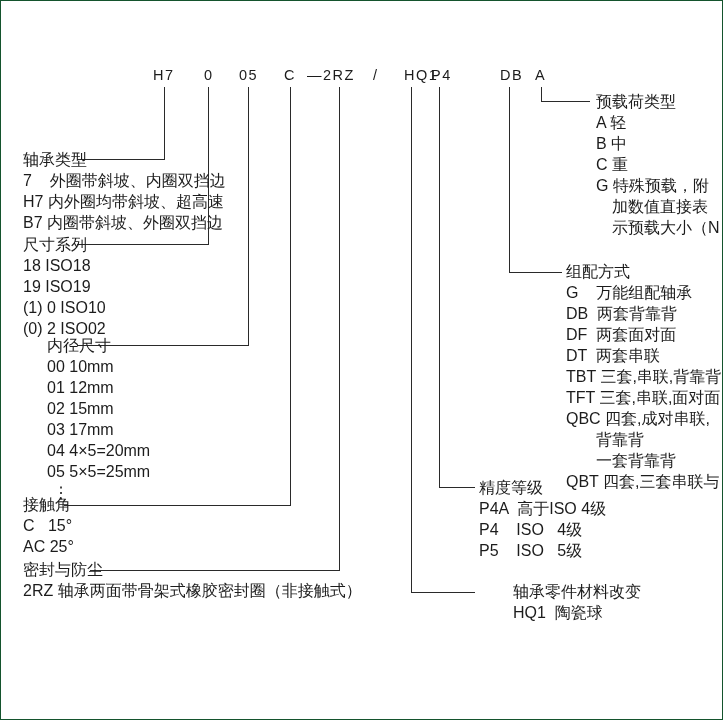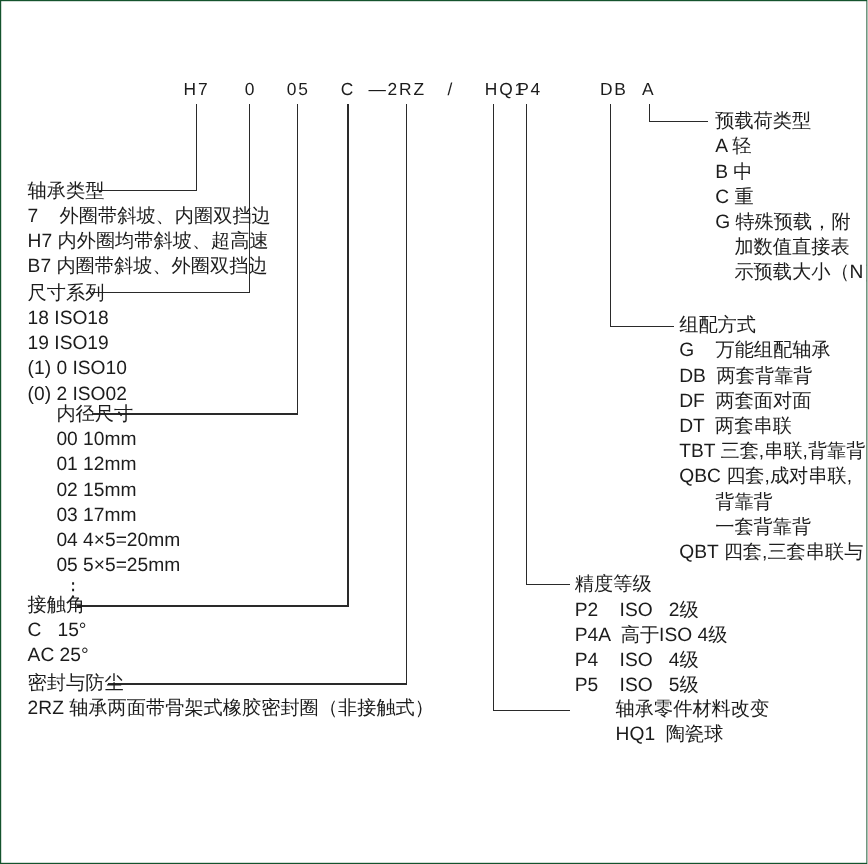--- a/index.html
+++ b/index.html
@@ -98,29 +98,29 @@
     <div class="sec-line cont-sm">示预载大小（N）</div>
   </div>
 
   <div class="section" style="left:565px; top:260px;">
     <div class="sec-line">组配方式</div>
     <div class="sec-line">G    万能组配轴承</div>
     <div class="sec-line">DB  两套背靠背</div>
     <div class="sec-line">DF  两套面对面</div>
     <div class="sec-line">DT  两套串联</div>
     <div class="sec-line">TBT 三套,串联,背靠背</div>
+    <div class="sec-line">TFT 三套,串联,面对面</div>
     <div class="sec-line">QBC 四套,成对串联,</div>
     <div class="sec-line cont-md">背靠背</div>
     <div class="sec-line cont-md">一套背靠背</div>
     <div class="sec-line">QBT 四套,三套串联与</div>
   </div>
 
   <div class="section" style="left:478px; top:476px;">
     <div class="sec-line">精度等级</div>
-    <div class="sec-line">P2    ISO   2级</div>
     <div class="sec-line">P4A  高于ISO 4级</div>
     <div class="sec-line">P4    ISO   4级</div>
     <div class="sec-line">P5    ISO   5级</div>
   </div>
 
   <div class="section" style="left:488px; top:580px;margin-left:24px;">
     <div class="sec-line">轴承零件材料改变</div>
     <div class="sec-line">HQ1  陶瓷球</div>
   </div>
 

